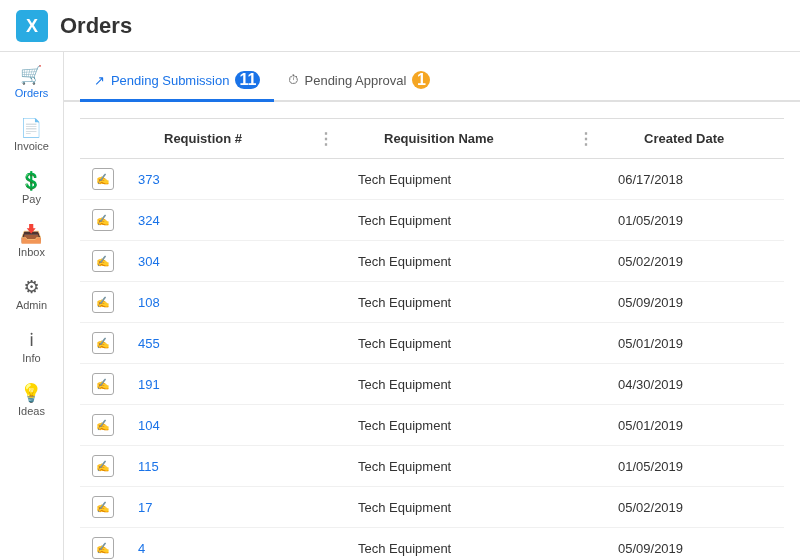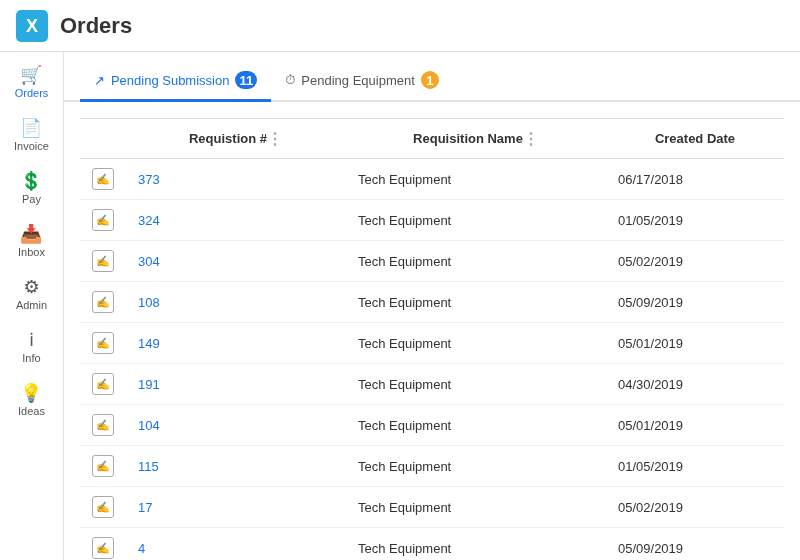--- a/index.html
+++ b/index.html
@@ -49,42 +49,42 @@
       padding: 0 16px; background: #fff; height: 50px;
     }
     .tab {
       display: flex; align-items: center; gap: 6px; padding: 10px 14px 10px 14px;
       cursor: pointer; font-size: 13px; color: #555; border-bottom: 3px solid transparent;
       margin-bottom: -2px; white-space: nowrap;
     }
     .tab.active { color: #1a73e8; border-bottom: 3px solid #1a73e8; font-weight: 500; }
     .tab-badge {
       display: inline-flex; align-items: center; justify-content: center;
-      min-width: 18px; height: 18px; border-radius: 9px; font-size: 13px;
+      min-width: 18px; height: 18px; border-radius: 9px; font-size: 16px;
       font-weight: 600; padding: 0 4px;
     }
     .tab-badge.blue { background: #1a73e8; color: #fff; }
     .tab-badge.orange { background: #f5a623; color: #fff; }
 
     
     .table-container {
       flex: 1; overflow-y: auto; padding: 16px 16px 0 16px;
     }
     table {
       width: 100%; border-collapse: collapse; background: #fff;
     }
     thead tr {
       border-top: 1px solid #ddd; border-bottom: 1px solid #ddd;
     }
     th {
       padding: 10px 12px; text-align: left; font-weight: 600; color: #333;
       font-size: 13px; background: #fff;
     }
     th .th-inner {
-      display: flex; align-items: center; justify-content: center;
+      display: flex; align-items: center; justify-content: space-between; margin-left: 26px;
     }
     .col-dots { color: #aaa; font-size: 16px; cursor: pointer; }
     td {
       padding: 9px 12px; border-bottom: 1px solid #f0f0f0; color: #333; font-size: 13px;
     }
     td.req-num { color: #1a73e8; font-weight: 500; cursor: pointer; margin-top: 19px; }
     .row-icon {
       display: inline-flex; align-items: center; justify-content: center;
       width: 22px; height: 22px; border: 1.5px solid #aaa; border-radius: 3px;
       color: #1a73e8; font-size: 11px; cursor: pointer;
@@ -141,21 +141,21 @@
   <div class="content-area">
 
     <div class="tabs-bar">
     <div class="tab active">
       <span>↗</span>
       <span>Pending Submission</span>
       <span class="tab-badge blue">11</span>
     </div>
         <div class="tab">
       <span>⏱</span>
-      <span>Pending Equipment</span>
+      <span>Pending Approval</span>
       <span class="tab-badge orange">1</span>
     </div>
       </div>
 
     <div class="table-container">
       <table>
         <thead>
           <tr>
             <th class="col-checkbox"></th>
             <th class="col-req">
@@ -207,21 +207,21 @@
         <span class="row-icon">✍</span>
       </td>
       <td class="req-num col-req">108</td>
       <td class="col-name">Tech Equipment</td>
       <td class="col-date">05/09/2019</td>
     </tr>
             <tr>
       <td class="col-checkbox">
         <span class="row-icon">✍</span>
       </td>
-      <td class="req-num col-req">149</td>
+      <td class="req-num col-req">455</td>
       <td class="col-name">Tech Equipment</td>
       <td class="col-date">05/01/2019</td>
     </tr>
             <tr>
       <td class="col-checkbox">
         <span class="row-icon">✍</span>
       </td>
       <td class="req-num col-req">191</td>
       <td class="col-name">Tech Equipment</td>
       <td class="col-date">04/30/2019</td>

